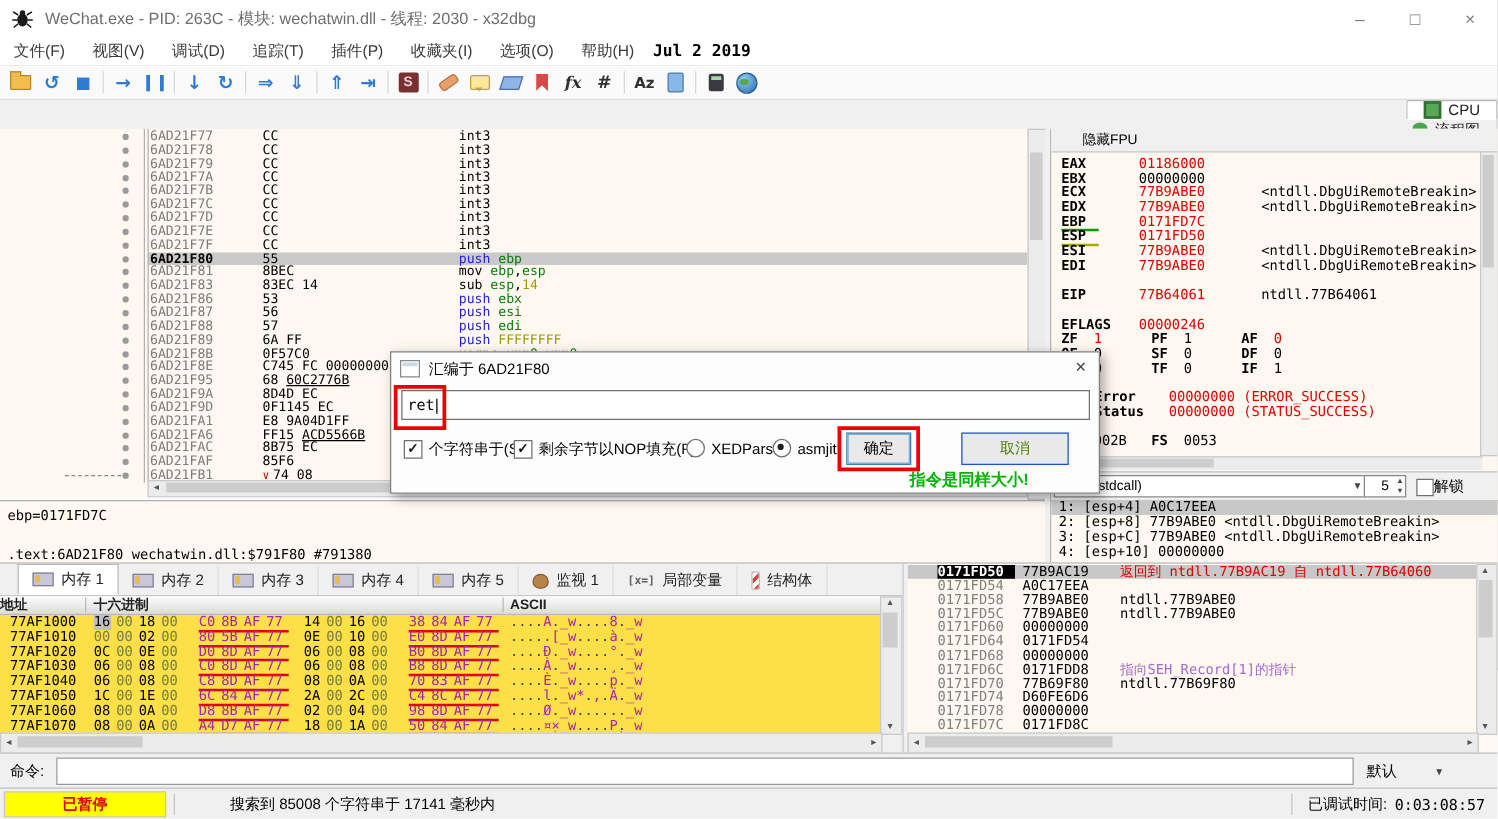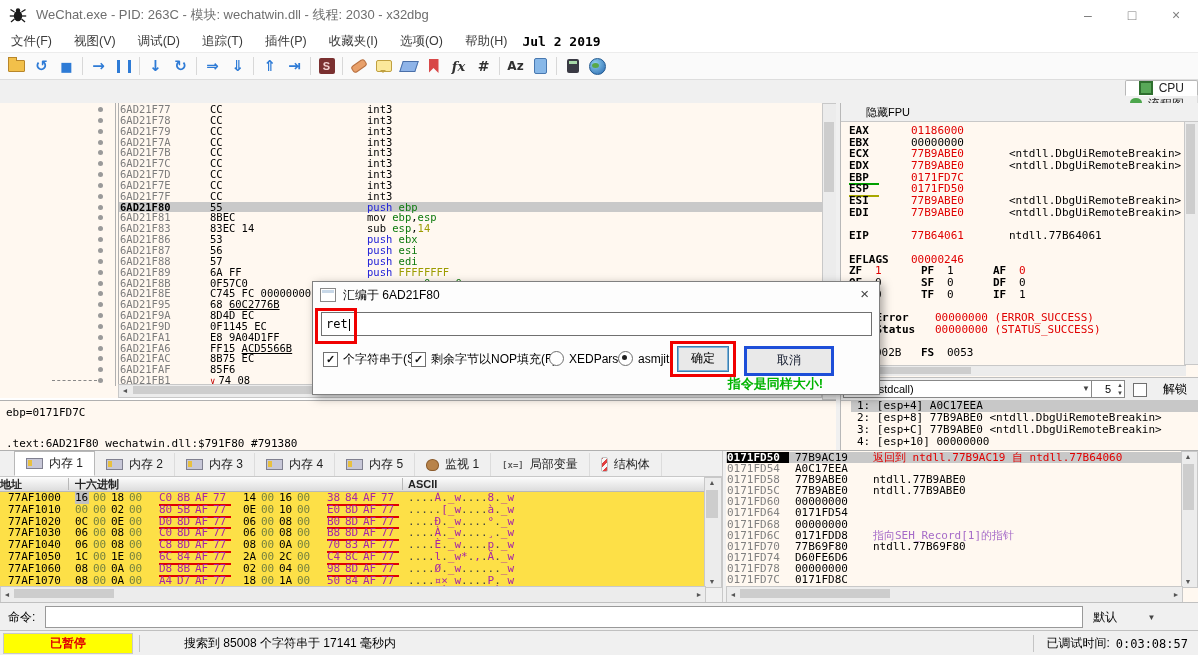--- a/index.html
+++ b/index.html
@@ -114,23 +114,23 @@
   .fval.red{color:#e00000;}
   .lname{display:inline-block;width:86px;font-weight:bold;}
   .regs-vs{position:absolute;right:0;top:18px;bottom:85px;width:13px;background:#ececec;border:1px solid #c8c8c8;}
   .regs-hs{position:absolute;left:0;right:13px;bottom:74px;height:10px;background:#ececec;border-top:1px solid #c8c8c8;}
   .convrow{position:absolute;left:0;right:0;top:274px;height:22px;background:#f0f0f0;border-top:1px solid #c0c0c0;border-bottom:1px solid #c0c0c0;}
   .convsel{position:absolute;left:2px;top:2px;width:242px;height:16px;background:#fff;border:1px solid #888;font:11px/16px "Liberation Sans",sans-serif;padding-left:6px;}
   .convsel .da{position:absolute;right:2px;top:0;color:#444;font-size:8px;}
   .convspin{position:absolute;left:250px;top:2px;width:32px;height:16px;background:#fff;border:1px solid #888;font:11px/16px "Liberation Sans",sans-serif;text-align:center;}
   .convspin .su{position:absolute;right:1px;top:0;font-size:6px;color:#444;line-height:8px;}
   .convspin .sd{position:absolute;right:1px;bottom:0;font-size:6px;color:#444;line-height:8px;}
-  .convunlock{position:absolute;left:292px;top:3px;display:flex;align-items:center;gap:16px;font-size:12px;}
+  .convunlock{position:absolute;left:292px;top:3px;display:flex;align-items:center;gap:0;font-size:12px;}
   .cbempty{width:12px;height:12px;background:#fff;border:1px solid #707070;}
-  .args{position:absolute;left:0;right:0;top:297px;bottom:0;overflow:hidden;padding-left:10px;}
+  .args{position:absolute;left:0;right:0;top:297px;bottom:0;overflow:hidden;}
   .arow{height:12px;font:11px/12px "DejaVu Sans Mono",monospace;padding-left:6px;white-space:pre;color:#000;}
   .arow.sel{background:#c8c8c8;}
 
   
   .bottom{position:absolute;top:450px;left:0;width:1198px;height:152px;border-top:1px solid #b0b0b0;background:#f0f0f0;}
   .bleft{position:absolute;left:0;top:0;width:722px;height:152px;}
   .btabs{height:25px;background:#f0f0f0;display:flex;align-items:flex-end;padding-left:14px;border-bottom:1px solid #c8c8c8;}
   .btab{height:23px;display:flex;align-items:center;gap:6px;padding:0 11px;font-size:12px;color:#222;border-right:1px solid #dcdcdc;}
   .btab.active{background:#fff;border:1px solid #b8b8b8;border-bottom:1px solid #fff;}
   .mic{display:inline-block;position:relative;flex:none;}
@@ -155,21 +155,21 @@
   .mb.z{color:#75803e;}
   .mb.selb{background:#c0c0c0;width:14px;margin-right:4px;}
   .mascii{position:absolute;left:408px;top:0;}
   .mascii .adot{color:#444;}
   .mascii .achr{color:#a626a6;}
   .memvs{position:absolute;right:0;top:26px;bottom:15px;width:16px;background:#ececec;border:1px solid #c8c8c8;}
   .memhs{position:absolute;left:0;right:16px;bottom:0;height:15px;background:#ececec;border:1px solid #c8c8c8;}
   .bsplit{position:absolute;left:722px;top:0;width:4px;height:152px;background:#f0f0f0;border-left:1px solid #c8c8c8;border-right:1px solid #c8c8c8;}
   .bright{position:absolute;left:726px;top:0;right:0;height:152px;background:#fff8f0;}
   .stackrows{position:absolute;top:1px;left:0;right:15px;bottom:15px;overflow:hidden;}
-  .srow{height:11.1px;font:11px/11.1px "DejaVu Sans Mono",monospace;white-space:nowrap;padding-left:1px;}
+  .srow{height:11.1px;font:11px/11.1px "DejaVu Sans Mono",monospace;white-space:nowrap;padding-left:24px;}
   .srow.sel{background:#c8c8c8;}
   .saddr{display:inline-block;width:62px;color:#808080;}
   .saddr.inv{background:#000;color:#fff;font-weight:bold;}
   .sval{display:inline-block;width:70px;color:#000;margin-left:6px;}
   .scom{margin-left:8px;color:#000;}
   .scom.red{color:#e00000;}
   .scom.purple{color:#a66bc8;}
   .stackvs{position:absolute;right:0;top:0;bottom:15px;width:15px;background:#ececec;border:1px solid #c8c8c8;}
   .stackhs{position:absolute;left:0;right:15px;bottom:0;height:15px;background:#ececec;border:1px solid #c8c8c8;}
 
@@ -192,21 +192,21 @@
   .dlg-icon::before{content:"";position:absolute;top:1px;left:1px;right:1px;height:3px;background:#c8d8e8;}
   .dlg-close{position:absolute;right:10px;top:3px;font-size:15px;color:#444;}
   .dlg-input{position:absolute;left:8px;top:30px;width:545px;height:22px;background:#fff;border:1px solid #707070;font:12px/22px "DejaVu Sans Mono",monospace;padding-left:4px;color:#000;}
   .caret{display:inline-block;width:1px;height:12px;background:#000;vertical-align:middle;margin-left:1px;}
   .dlg-cb{position:absolute;top:69px;display:flex;align-items:center;font-size:12px;gap:5px;color:#000;}
   .cbbox{width:13px;height:13px;background:#fff;border:1px solid #707070;font:bold 11px/12px "Liberation Sans",sans-serif;text-align:center;color:#111;flex:none;}
   .cbbox.checked::before{content:"✓";}
   .radio{width:13px;height:13px;border-radius:50%;background:#fff;border:1px solid #707070;position:relative;flex:none;}
   .radio.checked::before{content:"";position:absolute;left:3px;top:3px;width:5px;height:5px;border-radius:50%;background:#202020;}
   .dlg-ok{position:absolute;left:364px;top:64px;width:50px;height:24px;background:#e9e9e9;border:1px solid #3c7fb1;box-shadow:inset 0 0 0 1px #7ab0d8;font-size:12px;text-align:center;line-height:22px;color:#000;}
-  .dlg-cancel{position:absolute;left:431px;top:64px;width:84px;height:24px;background:#e9e9e9;border:3px solid #1d4ed8;font-size:12px;text-align:center;line-height:22px;color:#0f172a;}
+  .dlg-cancel{position:absolute;left:456px;top:64px;width:84px;height:24px;background:#e9e9e9;border:1px solid #1d4ed8;font-size:12px;text-align:center;line-height:22px;color:#4d7c0f;}
   .dlg-hint{position:absolute;right:56px;top:93px;font-weight:bold;font-size:13px;color:#00b400;}
   .annot1{position:absolute;left:315px;top:308px;width:36px;height:30px;border:3px solid #f00000;z-index:60;}
   .annot2{position:absolute;left:670px;top:341px;width:60px;height:30px;border:3px solid #f00000;z-index:60;}
 </style>
 </head>
 <body>
 
 <div class="app">
 
   <div class="titlebar">

